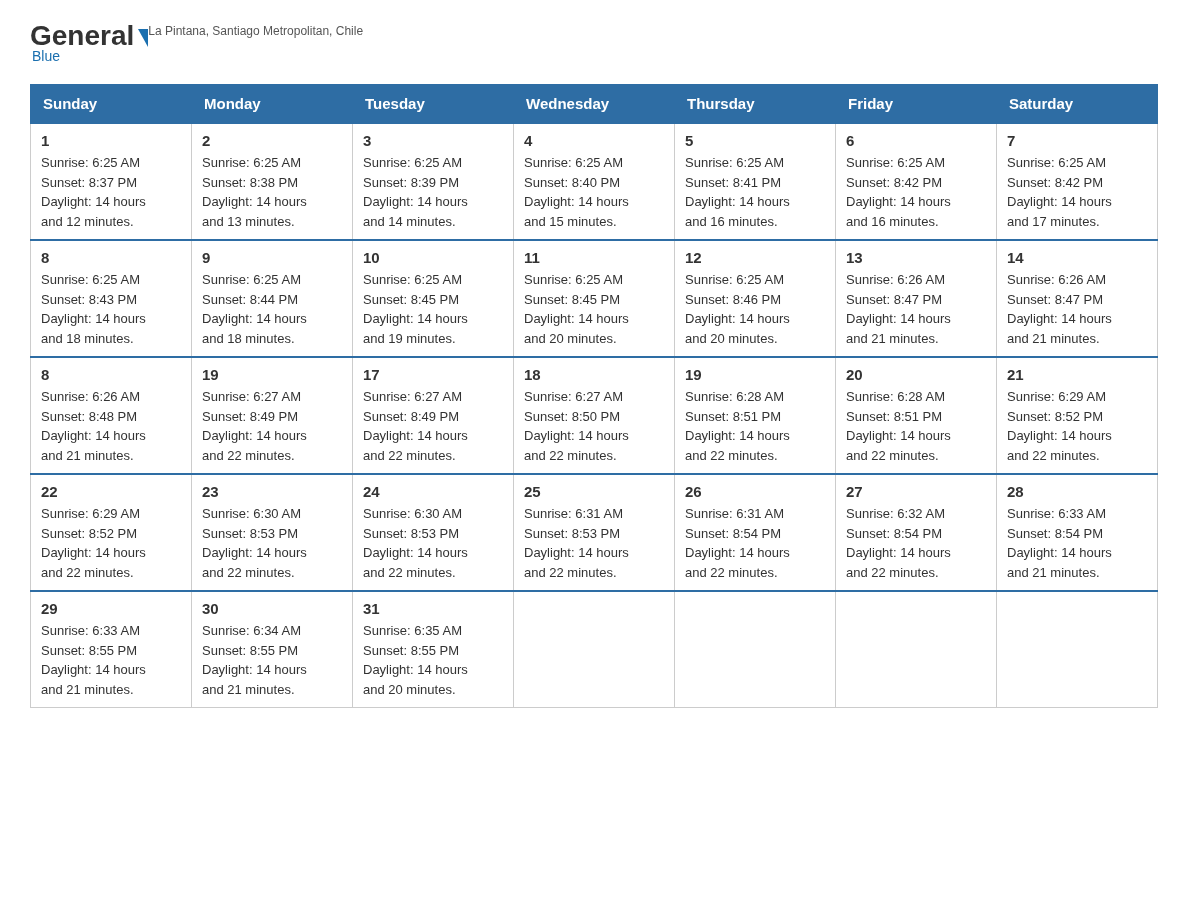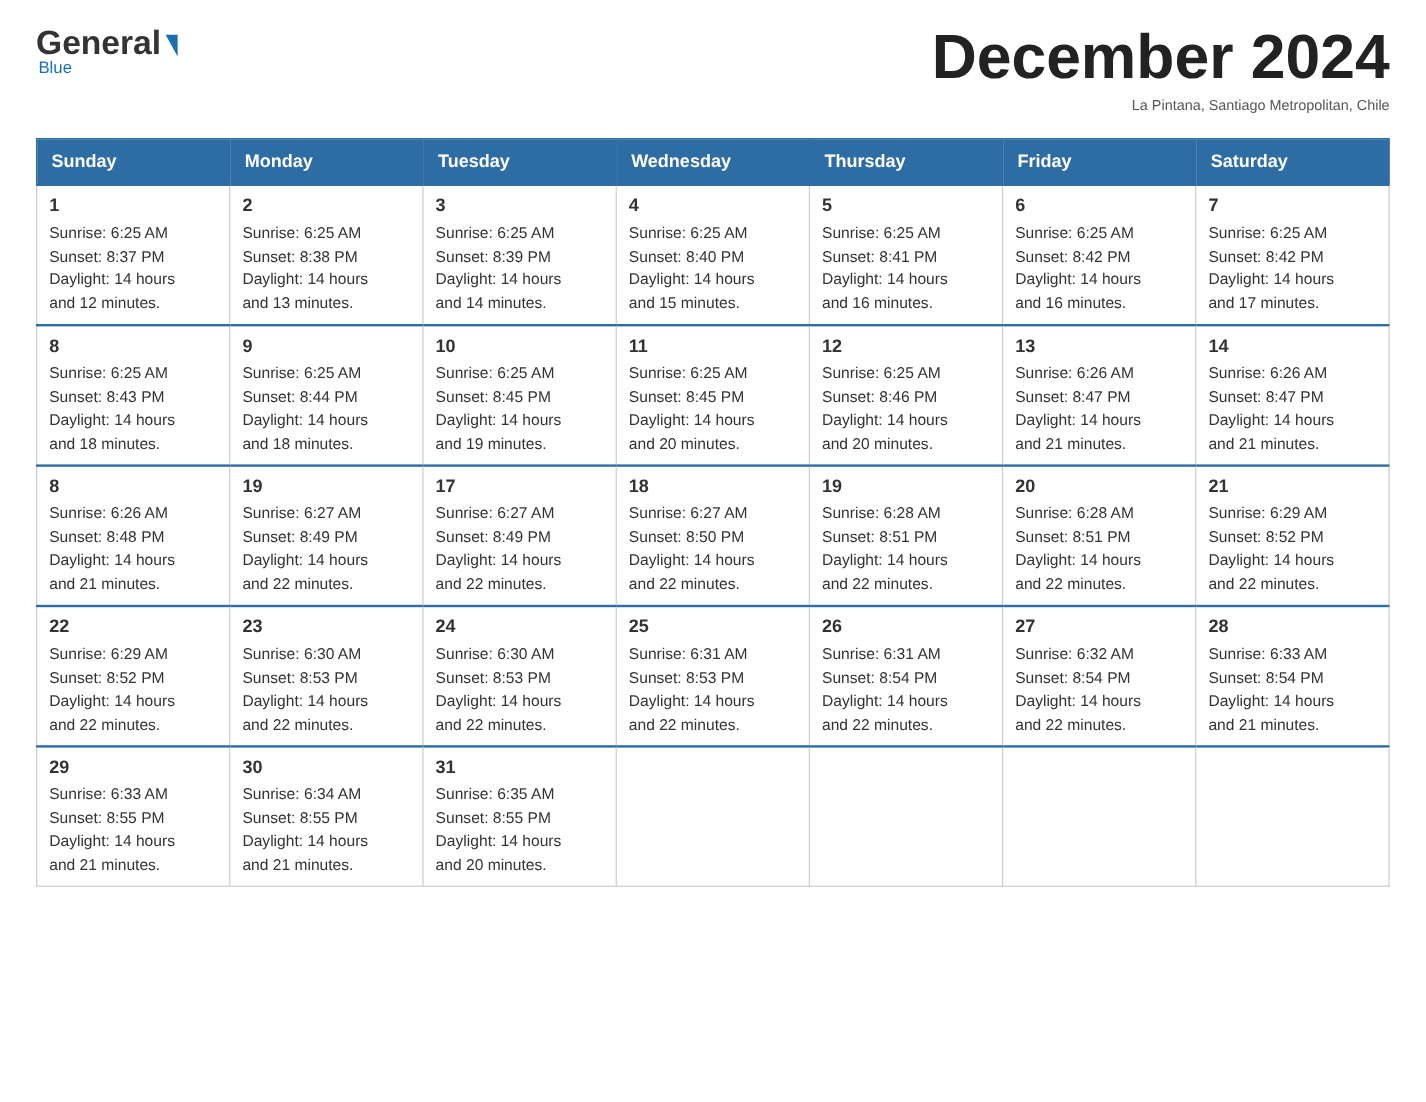--- a/index.html
+++ b/index.html
@@ -5,21 +5,20 @@
     * { margin: 0; padding: 0; box-sizing: border-box; }
     body {
       font-family: Arial, sans-serif;
       background: #fff;
       width: 1188px;
       min-height: 918px;
       padding: 20px 30px;
     }
     .header {
       display: flex;
-      justify-content: space-between;
       align-items: flex-start;
       margin-bottom: 20px;
     }
     .logo {
       display: flex;
       flex-direction: column;
       align-items: flex-start;
     }
     .logo-text {
       font-size: 28px;
@@ -108,21 +107,20 @@
 
 <div class="header">
   <div class="logo">
     <div class="logo-text">
       <span class="logo-general">General</span>
       <span class="logo-triangle"></span>
     </div>
     <div class="logo-subtitle">Blue</div>
   </div>
   <div class="title-block">
-    <div class="month-year">December 2024</div>
     <div class="location">La Pintana, Santiago Metropolitan, Chile</div>
   </div>
 </div>
 
 <table class="calendar">
   <thead>
     <tr>
     <th>Sunday</th>
         <th>Monday</th>
         <th>Tuesday</th>

